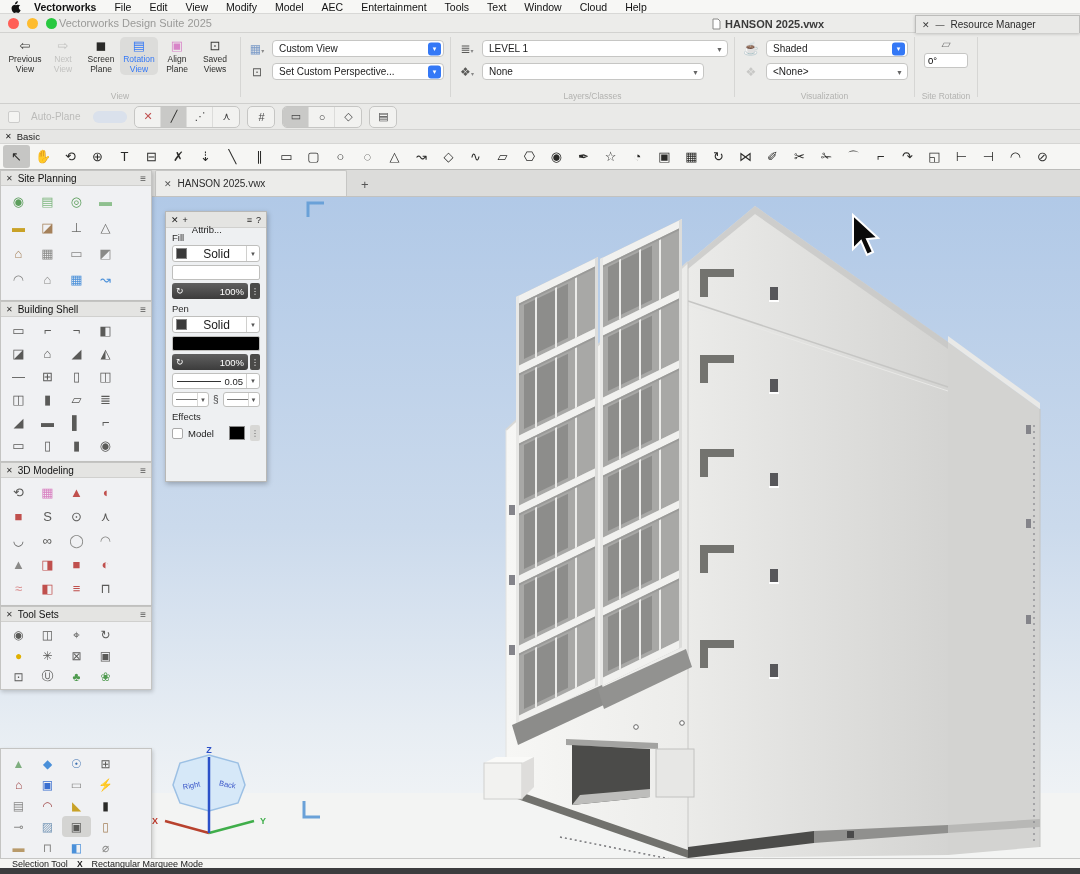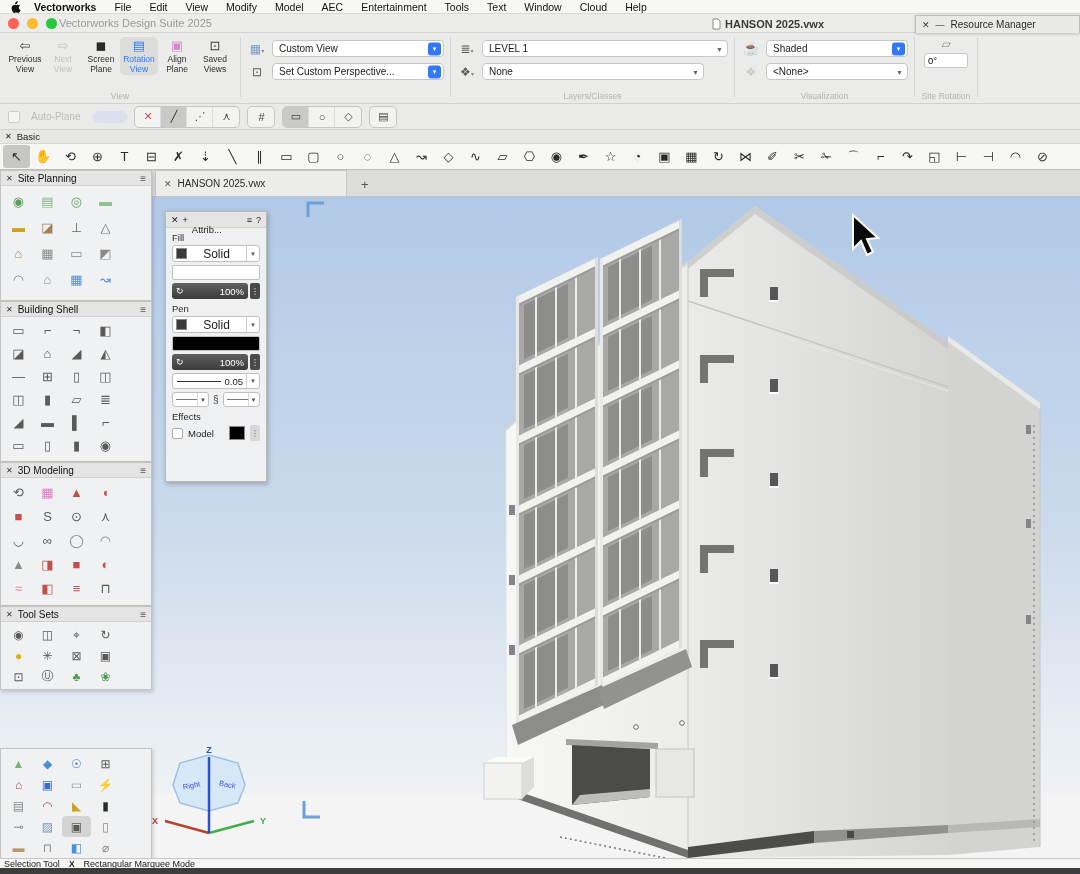--- a/index.html
+++ b/index.html
@@ -136,21 +136,21 @@
   .mk-chev { font-size:6px; color:#555; padding:0 2px; border-left:1px solid #d8d8d6; height:100%; display:flex; align-items:center;}
   .mk-s { font-size:10px; color:#444; padding:0 2px;}
   .at-shadowrow { display:flex; align-items:center; gap:5px; margin-top:3px;}
   .sh-box { width:11px; height:11px; border:1px solid #aaa; background:#fff; border-radius:2px;}
   .sh-label { font-size:9.5px; color:#1a1a1a; flex:1;}
   .sh-swatch { width:16px; height:14px; background:#000; border:1px solid #888;}
   .at-dots.gray { background:#d8d8d6; color:#555; }
 
   
   .status-bar { position:absolute; top:858px; left:0; width:1080px; height:10px; background:#f5f5f3;
-    border-top:1px solid #c6c6c4; display:flex; align-items:center; gap:9px; padding-left:4px; font-size:9px; color:#1a1a1a; z-index:20;}
+    border-top:1px solid #c6c6c4; display:flex; align-items:center; gap:9px; padding-left:12px; font-size:9px; color:#1a1a1a; z-index:20;}
   .st-x { font-weight:bold; font-size:8.5px; }
   .bottom-strip { position:absolute; top:868px; left:0; width:1080px; height:6px; background:#3c3c3e; z-index:20; }
 </style>
 </head>
 <body>
 
 <div id="window">
 
   <div class="menu-bar">
     <span class="apple">

